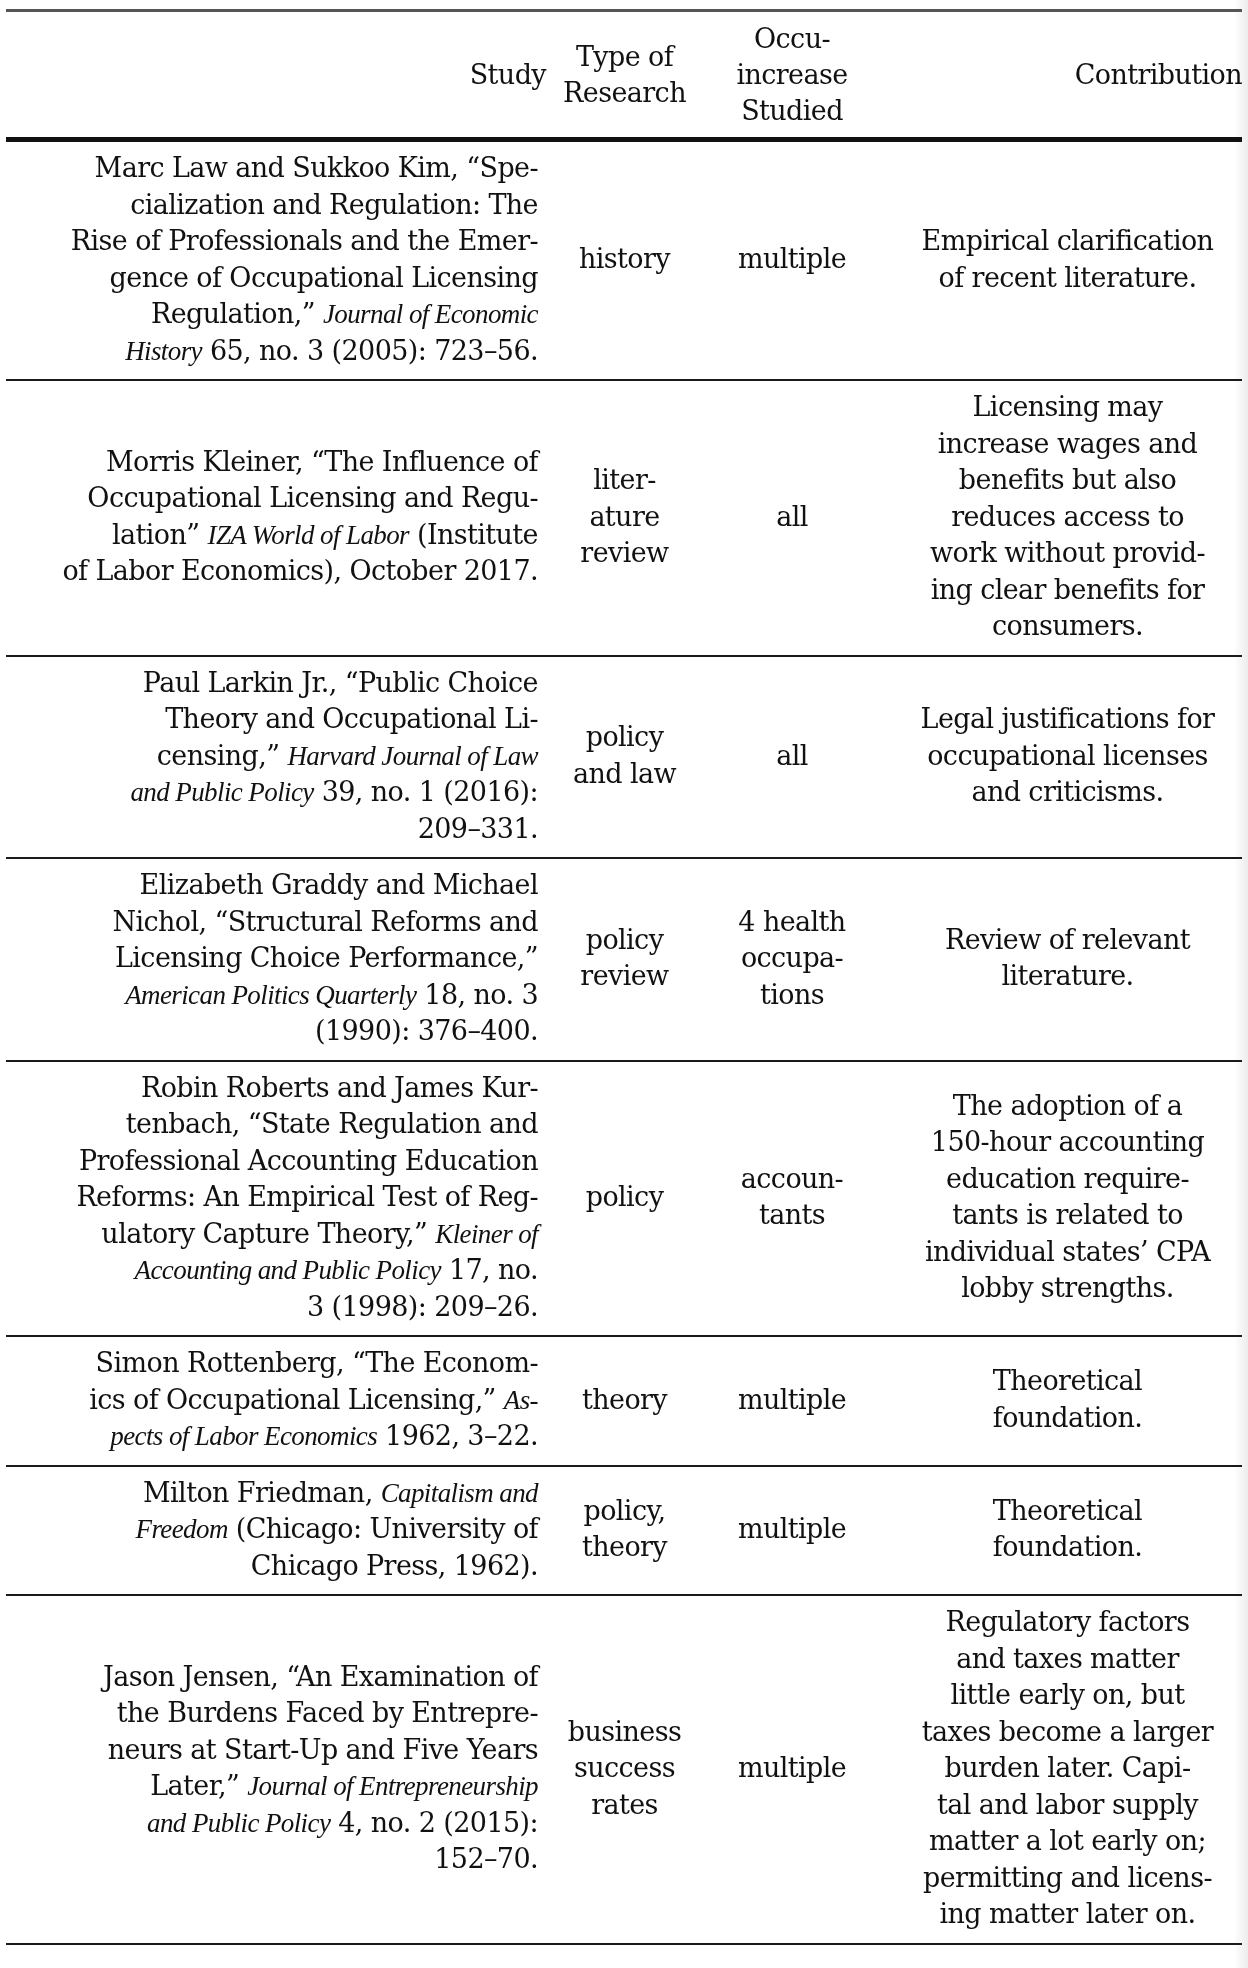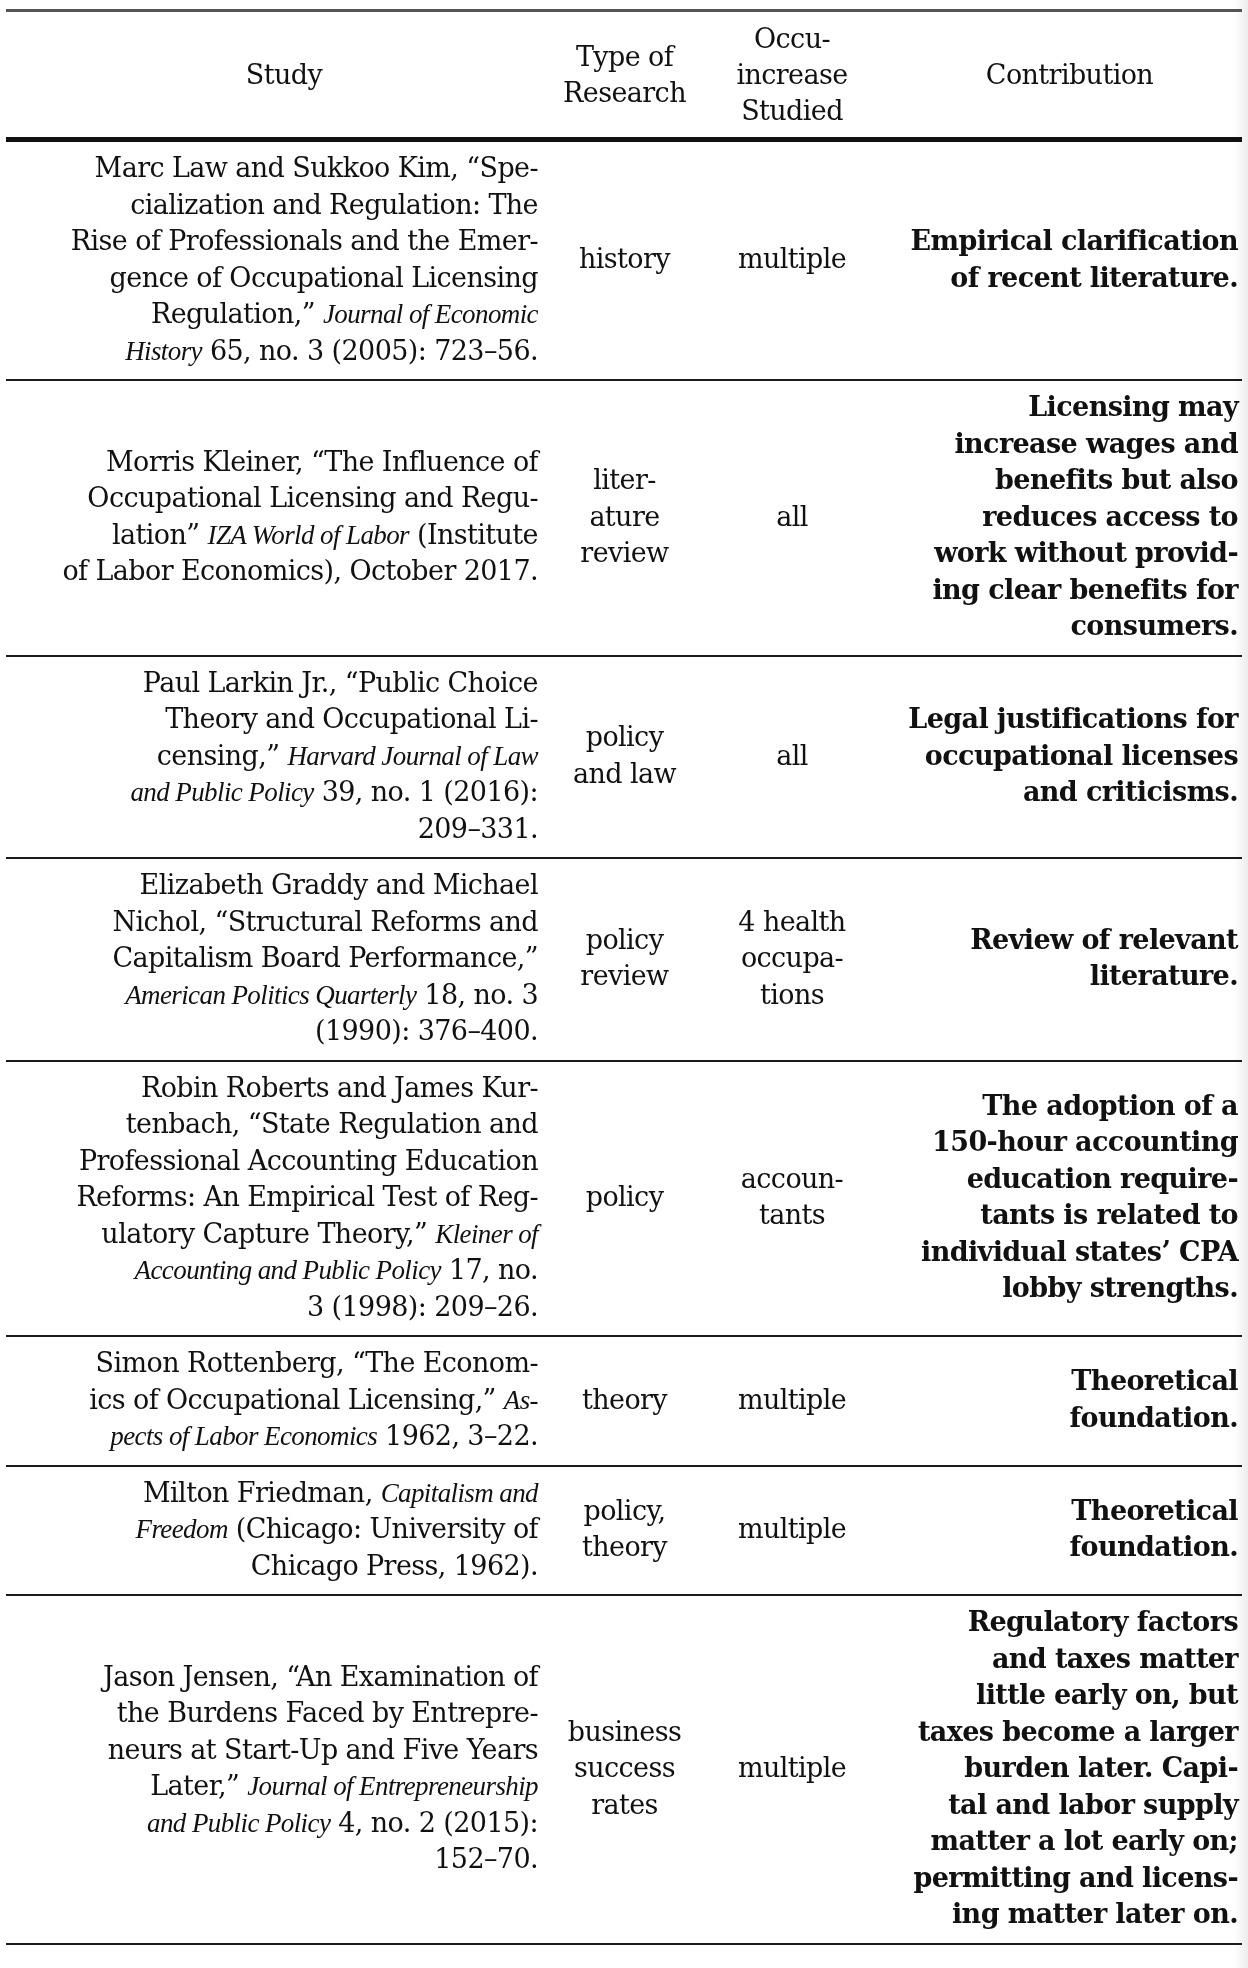--- a/index.html
+++ b/index.html
@@ -43,21 +43,21 @@
     border-bottom: 5px solid #111;
   }
   table.lit thead th {
     font-weight: normal;
     height: 125px;
     padding: 0;
     vertical-align: middle;
     line-height: 36px;
   }
   table.lit th.h-study, table.lit th.h-contrib {
-    text-align: center;
+    text-align: right;
     padding-left: 16px;
   }
   table.lit th.h-type, table.lit th.h-occ {
     text-align: center;
   }
   table.lit tbody tr {
     border-bottom: 2.5px solid #1a1a1a;
   }
   table.lit td {
     padding: 8px 0 10px 0;
@@ -67,24 +67,23 @@
     padding-left: 16px;
     padding-right: 8px;
     text-align: right;
   }
   table.lit td.type, table.lit td.occ {
     text-align: center;
     padding-left: 4px;
     padding-right: 4px;
   }
   table.lit td.contrib {
-    text-align: right;
+    text-align: center;
     padding-left: 16px;
     padding-right: 4px;
-    font-weight: bold;
   }
   .line { display: block; white-space: nowrap; }
   .it { font-style: italic; font-family: Liberation Serif, serif; }
 </style>
 </head>
 <body>
 
 <div class="page-shade"></div>
 
 <table class="lit">
@@ -177,21 +176,21 @@
         <td class="contrib">
           <span class="line">Legal justifications for</span>
           <span class="line">occupational licenses</span>
           <span class="line">and criticisms.</span>
         </td>
       </tr>
       <tr>
         <td class="study">
           <span class="line"><span>Elizabeth Graddy and Michael</span></span>
           <span class="line"><span>Nichol, “Structural Reforms and</span></span>
-          <span class="line"><span>Capitalism Board Performance,”</span></span>
+          <span class="line"><span>Licensing Choice Performance,”</span></span>
           <span class="line"><span class="it">American Politics Quarterly</span><span> 18, no. 3</span></span>
           <span class="line"><span>(1990): 376–400.</span></span>
         </td>
         <td class="type">
           <span class="line">policy</span>
           <span class="line">review</span>
         </td>
         <td class="occ">
           <span class="line">4 health</span>
           <span class="line">occupa-</span>

